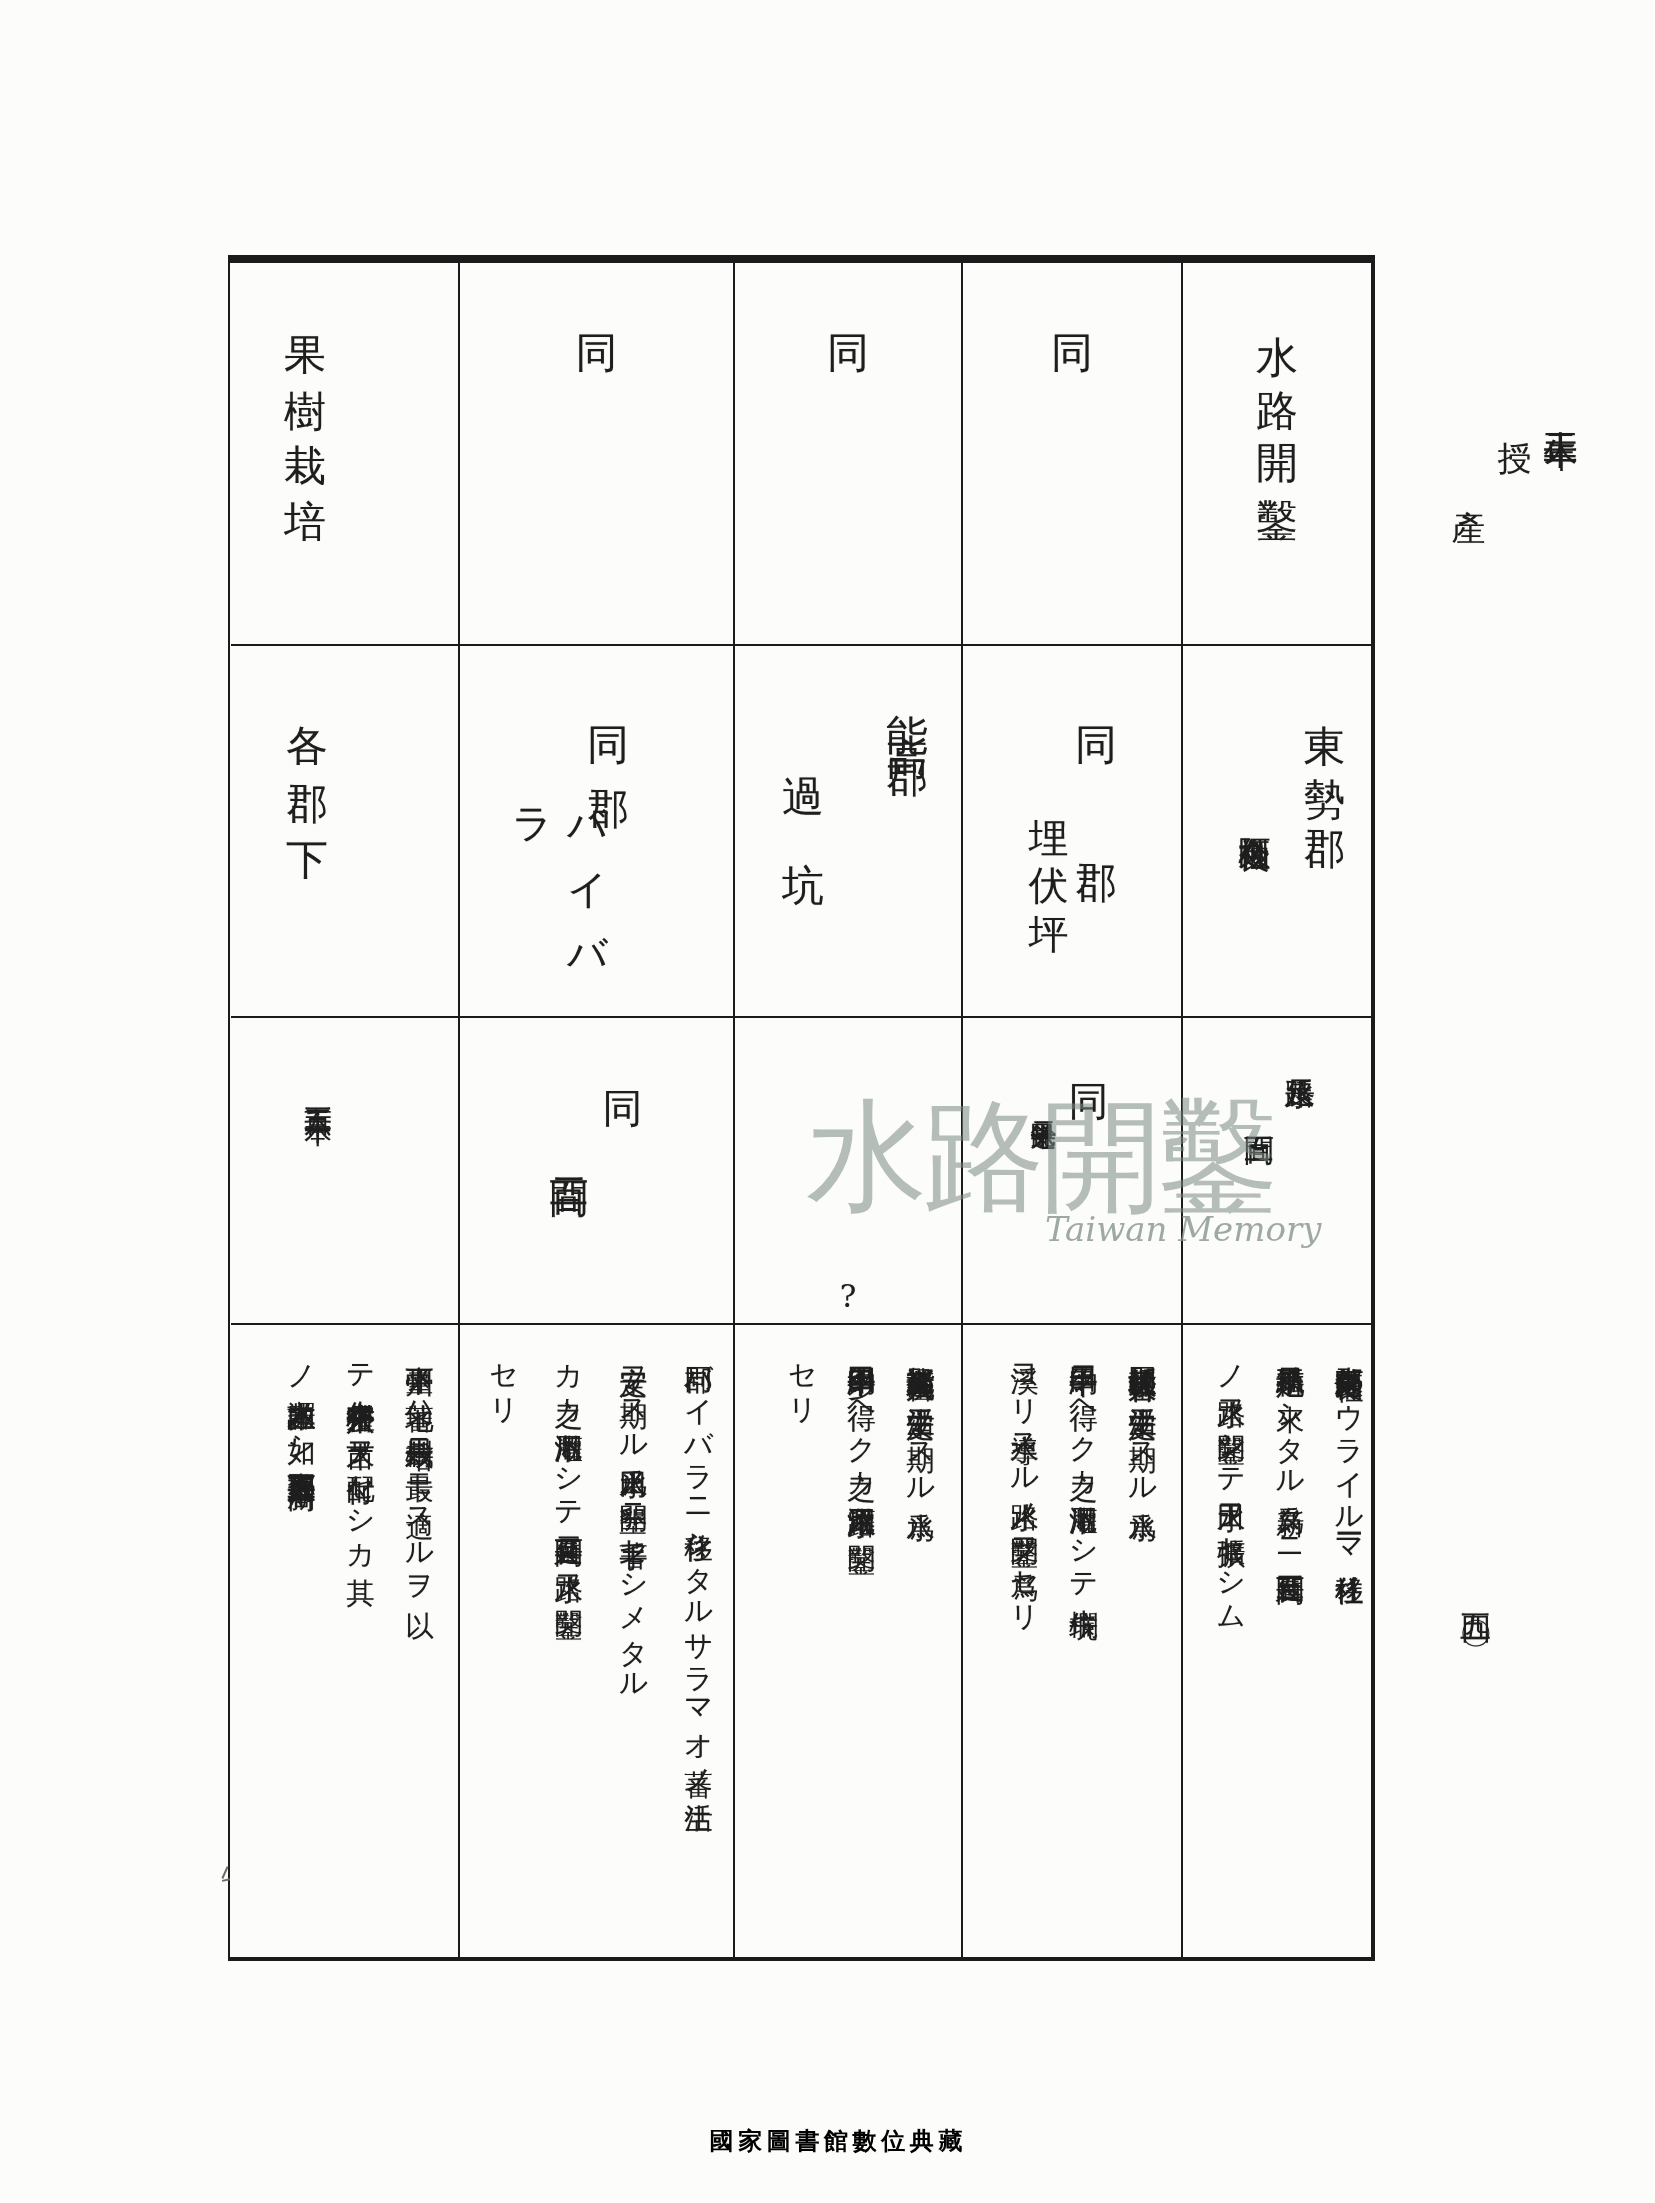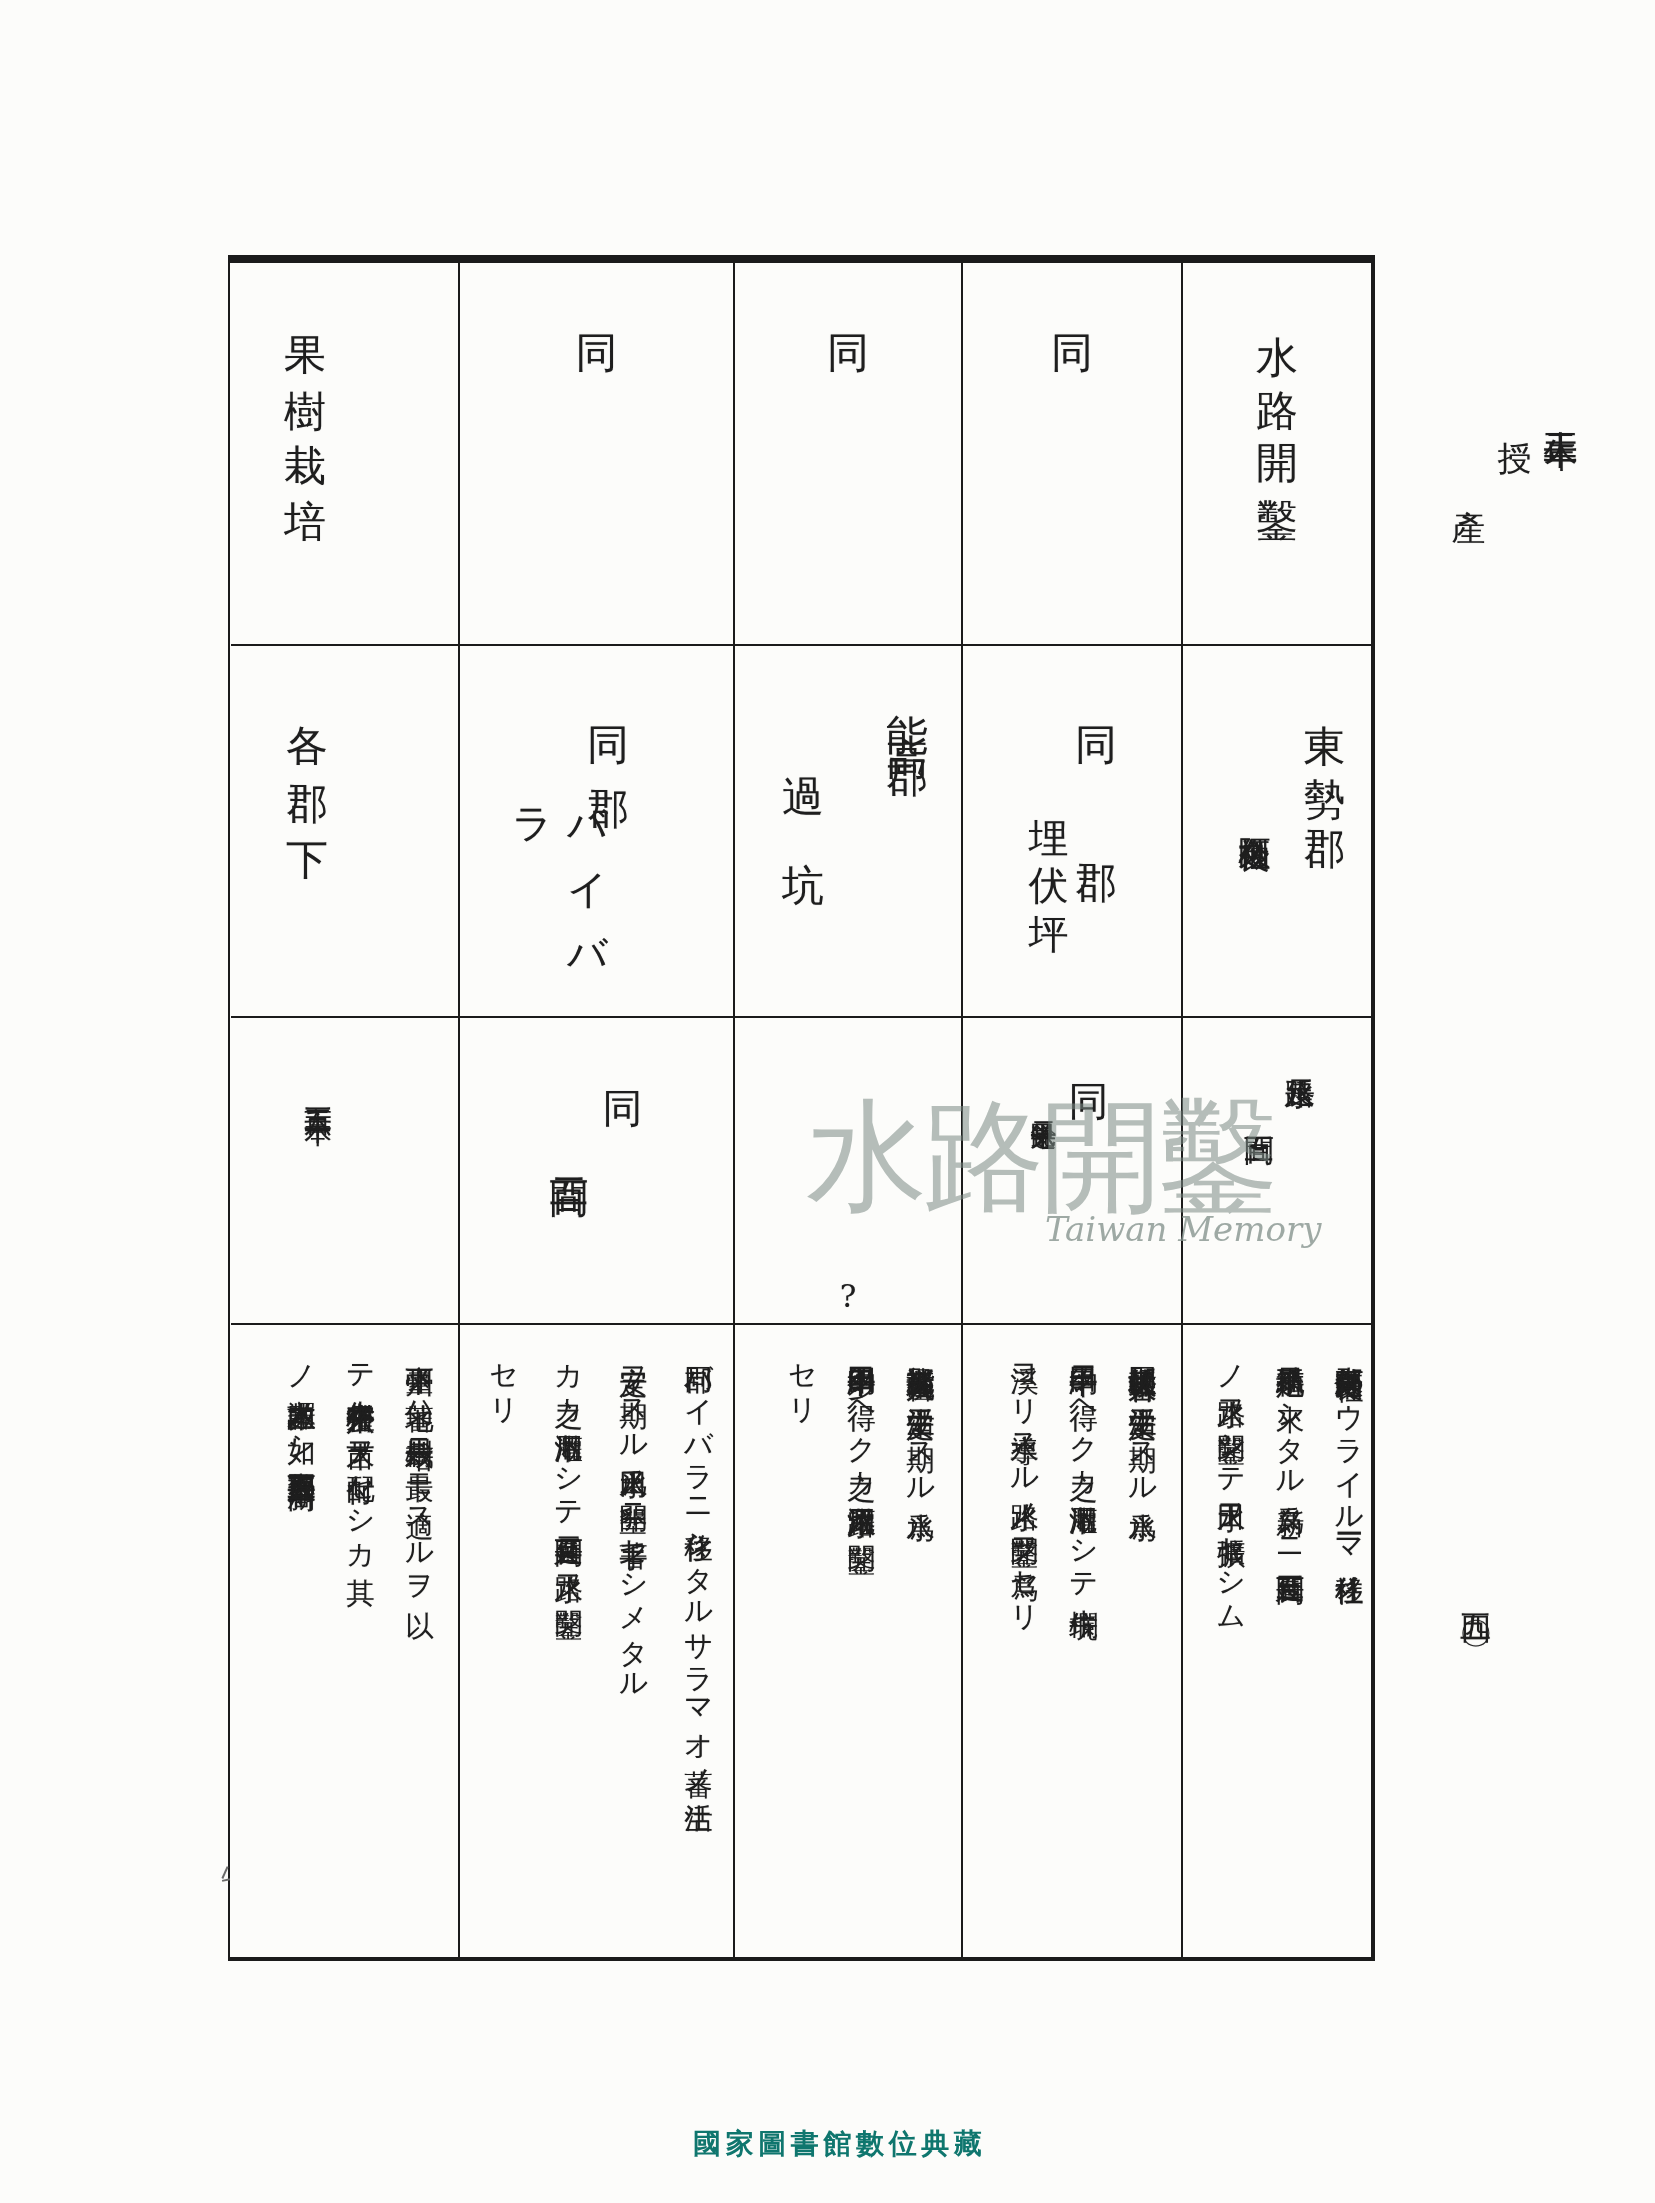--- a/index.html
+++ b/index.html
@@ -12,21 +12,21 @@
   .ink{color:#1e1e1e;text-shadow:0 0 0.9px rgba(25,25,25,.35);}
   .v{writing-mode:vertical-rl;text-orientation:mixed;}
 
   
   .side-header{position:absolute;left:1446px;top:404px;font-size:34px;letter-spacing:1.8px;}
   .side-header .w1{display:block;margin-top:11px;}
   .side-header .w2{display:block;margin-top:79px;}
   .page-number{position:absolute;left:1455px;top:1589px;font-size:31px;letter-spacing:2.8px;}
   .footer-caption{
     position:absolute;top:2125px;left:50%;transform:translateX(-46%);
-    font-size:28px;letter-spacing:4.6px;color:#0f766e;font-weight:600;
+    font-size:24px;letter-spacing:4.6px;color:#000000;font-weight:600;
     text-shadow:none;
   }
 
   
   .wm-cjk{
     position:absolute;left:806px;top:1076px;font-size:121px;letter-spacing:-3.7px;
     color:rgba(122,136,131,.55);white-space:nowrap;pointer-events:none;z-index:5;
   }
   .wm-latin{
     position:absolute;left:1045px;top:1209px;font-size:34px;font-style:italic;

